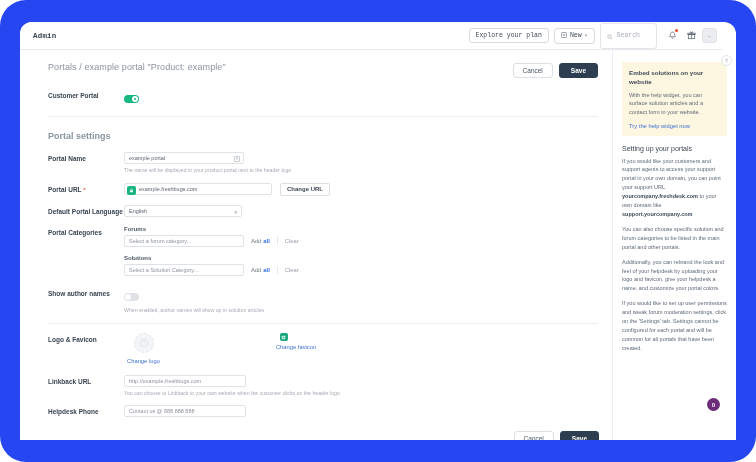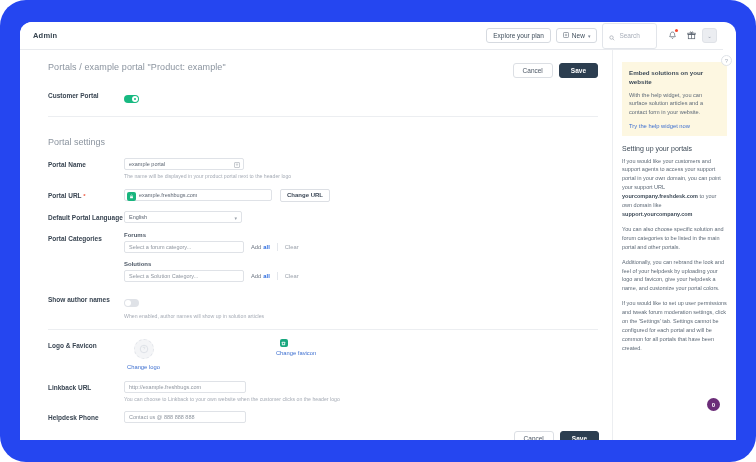--- a/index.html
+++ b/index.html
@@ -22,21 +22,21 @@
     background:#ffffff;
     border-radius:12px 12px 0 0;
     overflow:hidden;
   }
 
   
   #topbar {
     position:absolute; left:0; top:0; width:703px; height:28px;
     background:#ffffff;
     border-bottom:1px solid #e8eaee;
-    display:flex; align-items:center;
+    display:flex; align-items:center;font-family:Liberation Mono, monospace;
   }
   #admin-label {
     margin-left:13px;
     font-size:7.5px; color:#36434f; font-weight:bold;
     letter-spacing:.2px;
   }
   #topbar-right {
     margin-left:auto; display:flex; align-items:center; gap:0px;
     padding-right:6px;
   }
@@ -117,22 +117,22 @@
     font-size:6.5px; color:#394552; font-weight:bold;
     padding-top:3px; line-height:1.3;
   }
   .row-label .req { color:#f0573f; font-size:6px; }
   .row-field { flex:1 1 auto; }
   .hint {
     font-size:5.2px; color:#a6acb6; margin-top:2.5px; line-height:1.35;
   }
 
   .sec-title {
-    font-size:9px; color:#8b949f; font-weight:400;
-    padding:0 14px 0 28px; margin-top:20px;
+    font-size:9px; color:#8b949f; font-weight:700;
+    padding:0 14px 0 28px; margin-top:14px;
   }
   .divider {
     height:1px; background:#eceef1; margin:9px 14px 0 28px;
   }
 
   
   .toggle {
     width:15px; height:8px; border-radius:5px; position:relative;
     cursor:pointer; display:inline-block;
   }

